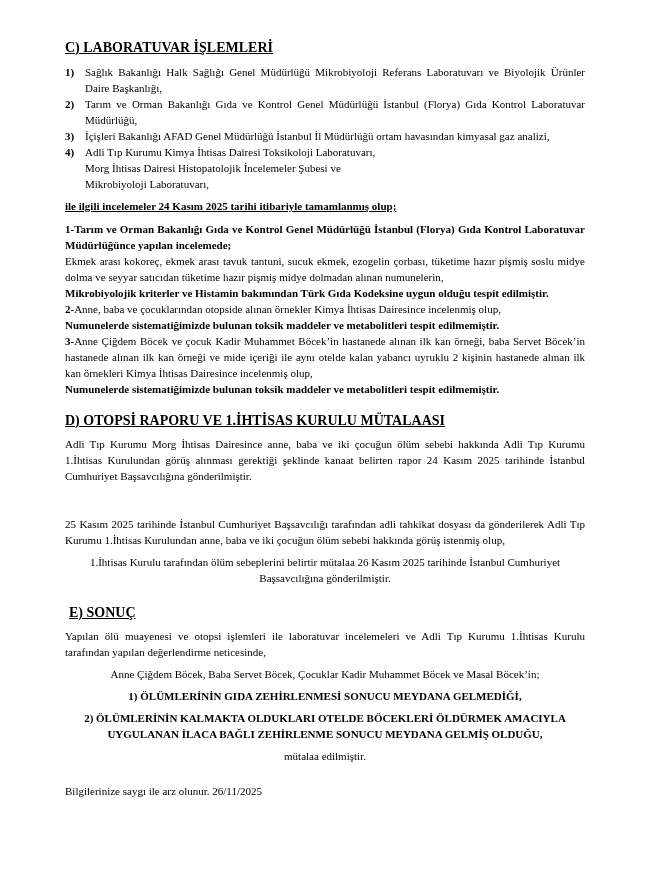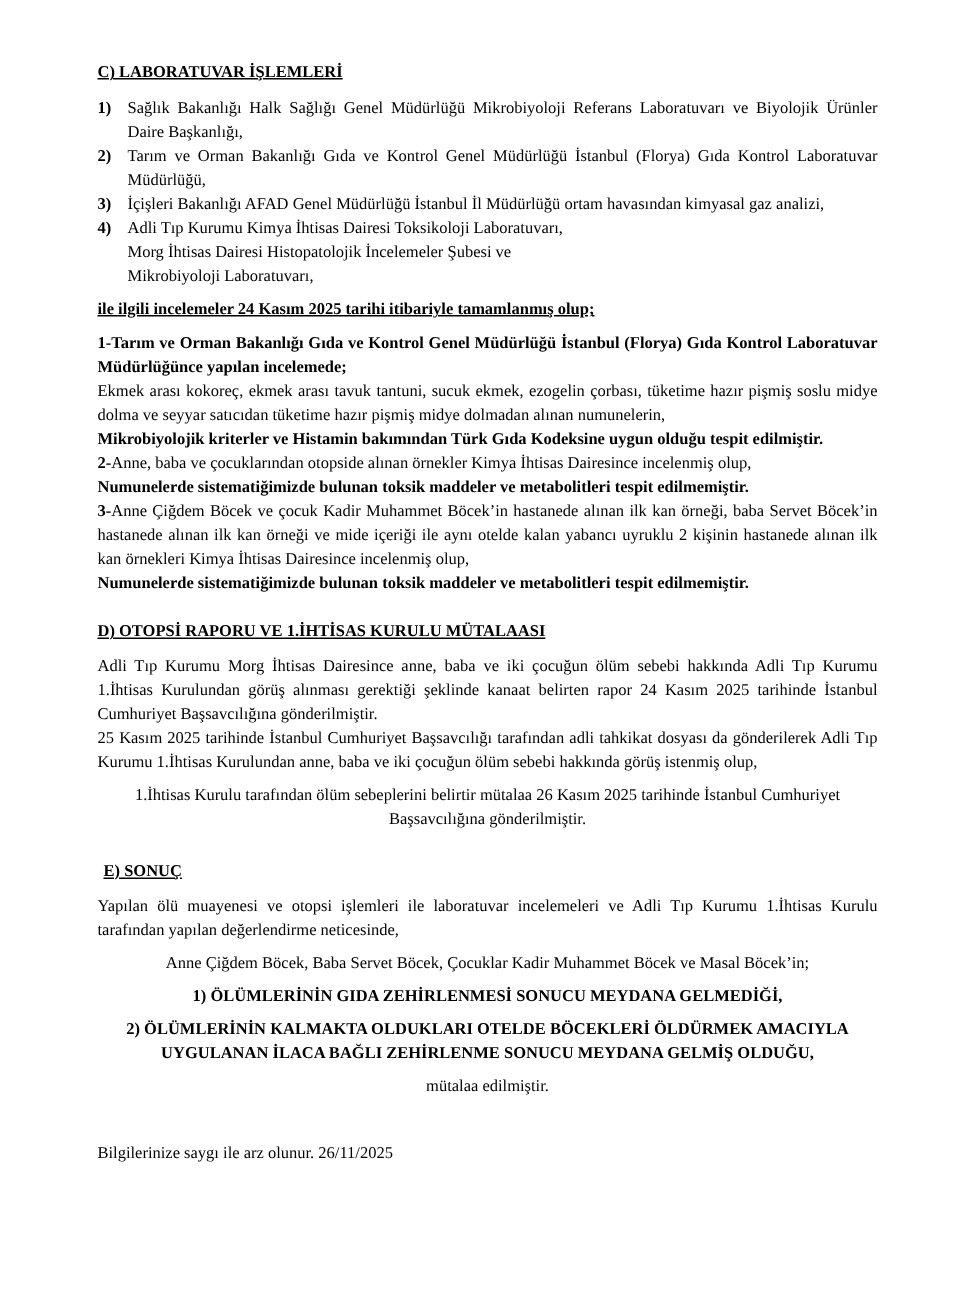--- a/index.html
+++ b/index.html
@@ -16,21 +16,21 @@
     box-sizing: border-box;
     width: 650px;
     height: 875px;
     padding: 40px 65px 0 65px;
     color: #000000;
     font-family: "Liberation Serif", serif;
     font-size: 11px;
     line-height: 16px;
   }
   .heading {
-    font-size: 11px;
+    font-size: 14px;
     font-weight: bold;
     text-decoration: underline;
     margin: 0 0 8px 0;
   }
   .heading-d { margin: 16px 0 7px 0; }
   .heading-e { margin: 19px 0 7px 4px; }
   .list { margin: 0; }
   .li {
     display: flex;
     align-items: flex-start;
@@ -44,22 +44,22 @@
     text-align: justify;
   }
   p { margin: 0; }
   .justify { text-align: justify; }
   .bold { font-weight: bold; }
   .underline { text-decoration: underline; }
   .note { margin: 6px 0 7px 0; }
   .gap16 { margin-top: 0; }
   .gap13 { margin-top: 13px; }
   .gap6  { margin-top: 6px; text-align: center; }
-  .para-after-d1 { margin-top: 0; }
-  .footer { margin-top: 29px; }
+  .para-after-d1 { margin-top: 32px; }
+  .footer { margin-top: 19px; }
 </style>
 </head>
 <body>
 
 <div class="page">
 
   <h2 class="heading">C) LABORATUVAR İŞLEMLERİ</h2>
 
   <div class="list">
     <div class="li">

